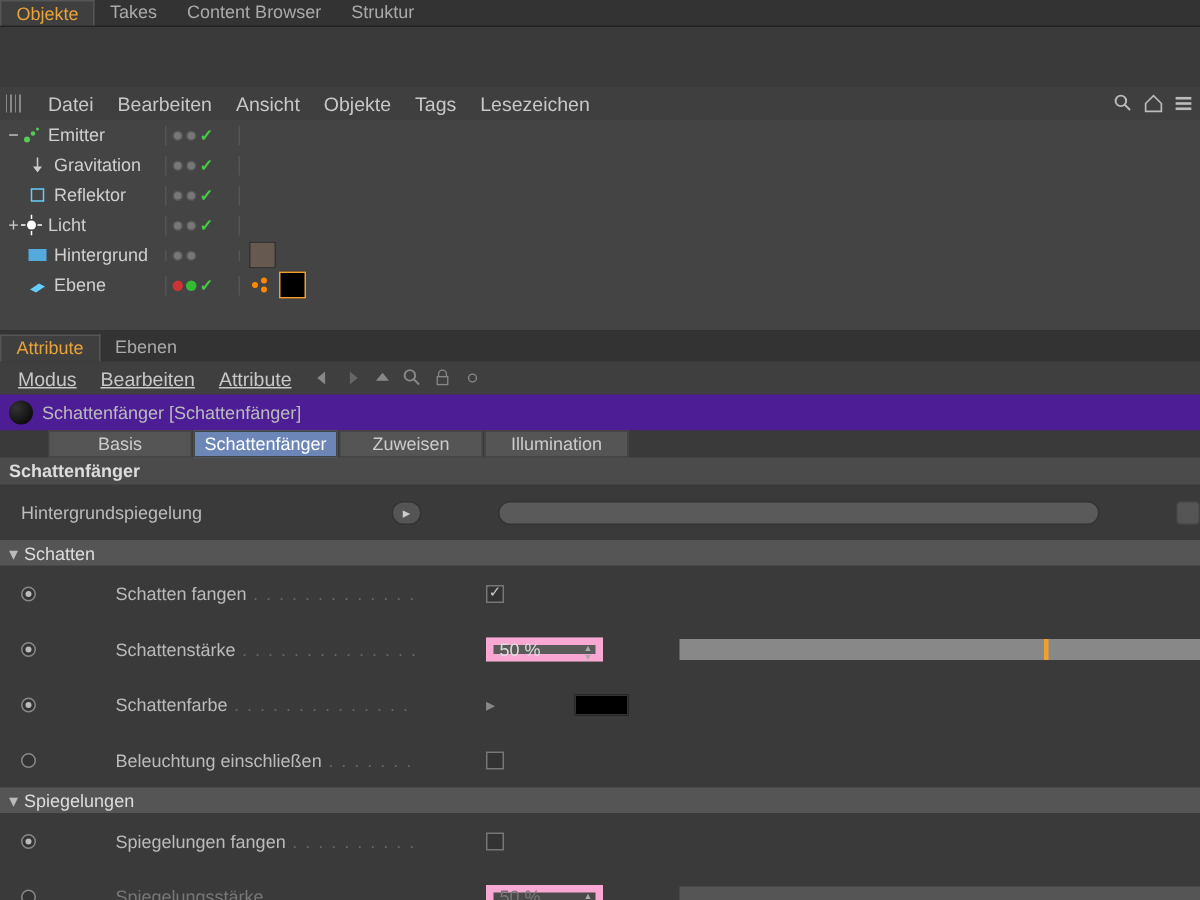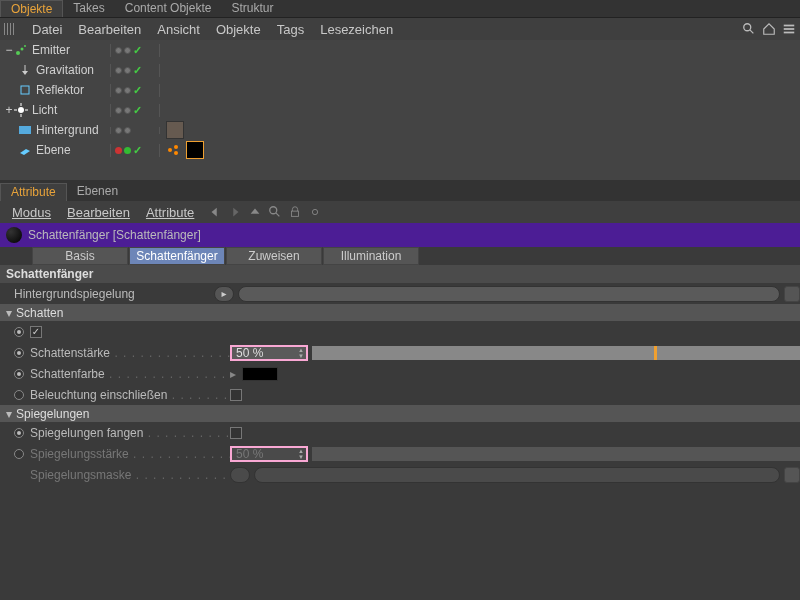--- a/index.html
+++ b/index.html
@@ -1,20 +1,20 @@
 <!DOCTYPE html>
 <html><head>
 <meta charset="utf-8">
 <style>
   * { box-sizing: border-box; margin: 0; padding: 0; font-family: "Segoe UI", Arial, sans-serif; }
   body { background: #3a3a3a; color: #bbb; font-size: 12px; width: 800px; height: 600px; overflow: hidden; }
   .toptabs { display: flex; height: 18px; background: #333; border-bottom: 1px solid #222; }
   .toptabs .tab { padding: 1px 10px; color: #aaa; cursor: pointer; }
   .toptabs .tab.active { color: #e8a33a; border: 1px solid #555; border-bottom: none; background: #3f3f3f; }
-  .menubar { display: flex; align-items: center; height: 22px; background: #3f3f3f; padding: 0 4px; font-size: 13px; color: #c8c8c8; }
+  .menubar { display: flex; align-items: center; height: 22px; background: #3f3f3f; padding: 0 4px; font-size: 13px; color: #c8c8c8; margin-top: 40px; }
   .menubar .logo { width: 12px; height: 12px; background: repeating-linear-gradient(90deg,#888 0 1px,transparent 1px 3px); margin-right: 8px; }
   .menubar .mi { padding: 0 8px; cursor: pointer; }
   .menubar .spacer { flex: 1; }
   .menubar .ic { width: 14px; height: 14px; margin-left: 6px; color: #bbb; }
   .objpanel { background: #444; height: 140px; position: relative; }
   .objrow { display: flex; align-items: center; height: 20px; }
   .objcell-tree { width: 110px; display: flex; align-items: center; padding-left: 4px; }
   .objcell-flags { width: 50px; display: flex; align-items: center; gap: 2px; border-left: 1px solid #555; border-right: 1px solid #555; padding-left: 4px; }
   .objcell-extra { flex: 1; display: flex; align-items: center; gap: 4px; padding-left: 6px;}
   .expander { width: 10px; text-align: center; color: #ccc; cursor: pointer; }
@@ -36,48 +36,48 @@
   .attrmenu .mi { padding: 0 8px; cursor: pointer; text-decoration: underline;}
   .attrmenu .ric { width: 14px; height: 14px; margin-left: 6px; color: #888;}
   .objtitle { display: flex; align-items: center; height: 24px; background: #4c1d95; padding-left: 6px;}
   .objtitle .ball { width: 16px; height: 16px; border-radius: 50%; background: radial-gradient(circle at 30% 30%, #333, #000); margin-right: 6px;}
   .subtabs { display: flex; height: 18px; background: #3a3a3a; padding-left: 32px;}
   .subtabs .stab { width: 96px; text-align: center; padding: 1px 0; color: #ccc; background: #555; margin-right: 1px; cursor: pointer; border: 1px solid #444;}
   .subtabs .stab.active { background: #6d86b8; color: #fff; }
   .section-head { background: #4b4b4b; color: #ddd; font-weight: bold; padding: 2px 6px; height: 18px; display: flex; align-items: center;}
   .section-sub { background: #555; color: #ddd; padding: 1px 6px; height: 17px; display: flex; align-items: center;}
   .section-sub .tw { color: #bbb; margin-right: 4px;}
-  .proprow { display: flex; align-items: center; height: 21px; padding-left: 14px;}
+  .proprow { display: flex; align-items: center; height: 37px; padding-left: 14px; gap: 47px;}
   .proprow.disabled { color: #777; }
   .radio { width: 10px; height: 10px; border: 1px solid #888; border-radius: 50%; margin-right: 6px; background:#333;}
   .proprow .radio.on::after{content:"";display:block;width:4px;height:4px;border-radius:50%;background:#bbb;margin:2px;}
   .proplabel { width: 200px; color: inherit; overflow: hidden; white-space: nowrap;}
   .dots::after { content: " . . . . . . . . . . . . . . . . . . . . . . . . "; color: #666; letter-spacing: 1px;}
   .checkbox { width: 12px; height: 12px; border: 1px solid #777; background: #333; display: inline-flex; align-items:center; justify-content:center;}
   .checkbox.checked::after{content:"✓"; color:#ccc; font-size:10px; line-height:10px;}
   .numfield { display:flex; align-items:center; }
-  .numfield .val { width: 78px; height: 16px; background: #5a5a5a; border: 2px solid #f9a8d4; color: #ddd; padding-left: 4px; display:flex; align-items:center; position:relative;}
+  .numfield .val { width: 78px; height: 16px; background: #5a5a5a; border: 5px solid #f9a8d4; color: #ddd; padding-left: 4px; display:flex; align-items:center; position:relative;}
   .numfield .val .spin { position:absolute; right:0; top:0; bottom:0; width:10px; display:flex; flex-direction:column;}
   .numfield .val .spin div{flex:1; font-size:6px; text-align:center; color:#aaa;}
   .slider { flex:1; height: 14px; background: #888; margin-left: 4px; position: relative; }
   .slider .handle { position:absolute; top:0; bottom:0; width:3px; background: #f0a030;}
   .slider.dis { background:#555;}
   .colorbox { width: 36px; height: 14px; background: #000; border: 1px solid #333; }
   .arrowbtn { width: 20px; height: 16px; background: #555; border: 1px solid #333; display:inline-flex; align-items:center; justify-content:center; color:#ccc; font-size:10px; margin-right:4px; border-radius:8px;}
   .textfield { flex:1; height: 16px; background: #5a5a5a; border: 1px solid #333; border-radius: 8px;}
   .endbtn { width: 16px; height: 16px; background: #555; border: 1px solid #444; margin-left: 4px; border-radius:3px;}
   svg{display:block;}
 </style>
 </head>
 <body>
 
 <div class="toptabs">
   <div class="tab active">Objekte</div>
   <div class="tab">Takes</div>
-  <div class="tab">Content Objekte</div>
+  <div class="tab">Content Browser</div>
   <div class="tab">Struktur</div>
 </div>
 
 <div class="menubar">
   <span class="logo"></span>
   <span class="mi">Datei</span>
   <span class="mi">Bearbeiten</span>
   <span class="mi">Ansicht</span>
   <span class="mi">Objekte</span>
   <span class="mi">Tags</span>
@@ -294,20 +294,21 @@
   <div class="endbtn"></div>
 </div>
 
 <div class="section-sub">
     <span class="tw">▾</span>
     <span>Schatten</span>
   </div>
 
 <div class="proprow">
   <span class="radio on"></span>
+  <span class="proplabel dots"><span>Schatten fangen</span></span>
   <span class="checkbox checked"></span>
 </div>
 
 <div class="proprow">
   <span class="radio on"></span>
   <span class="proplabel dots"><span>Schattenstärke</span></span>
   <div class="numfield">
     <div class="val">
         <span>50 %</span>
         <span class="spin">

